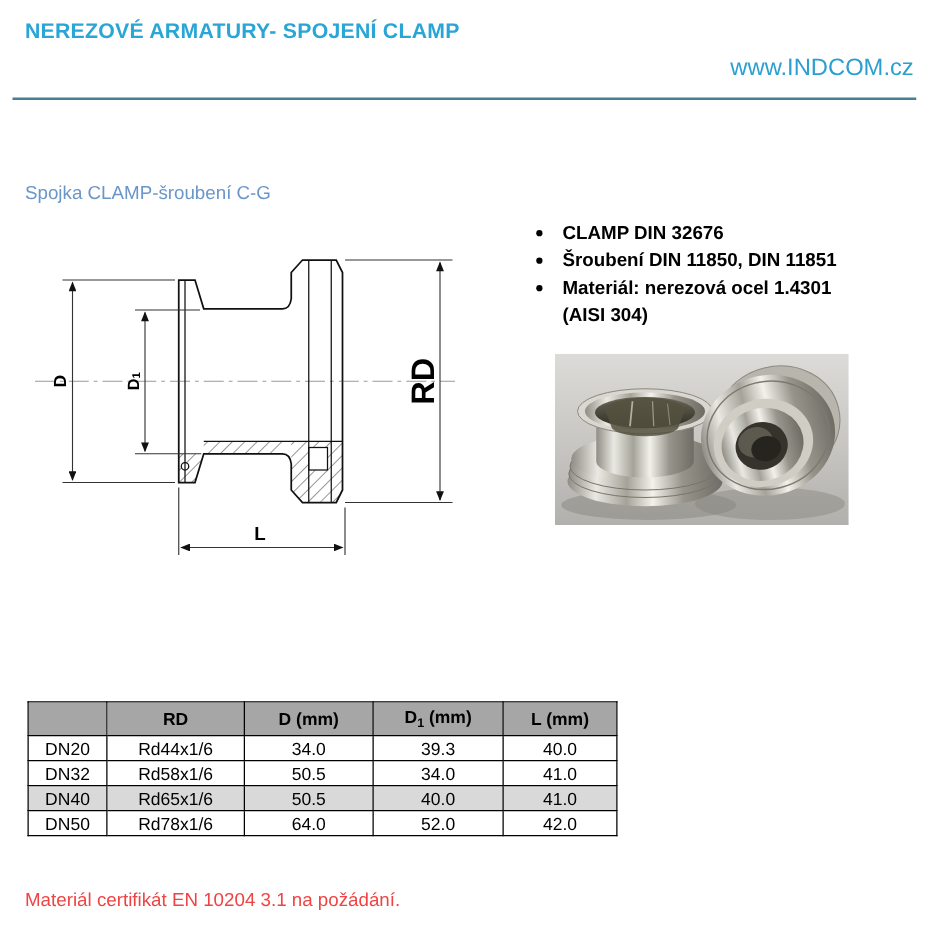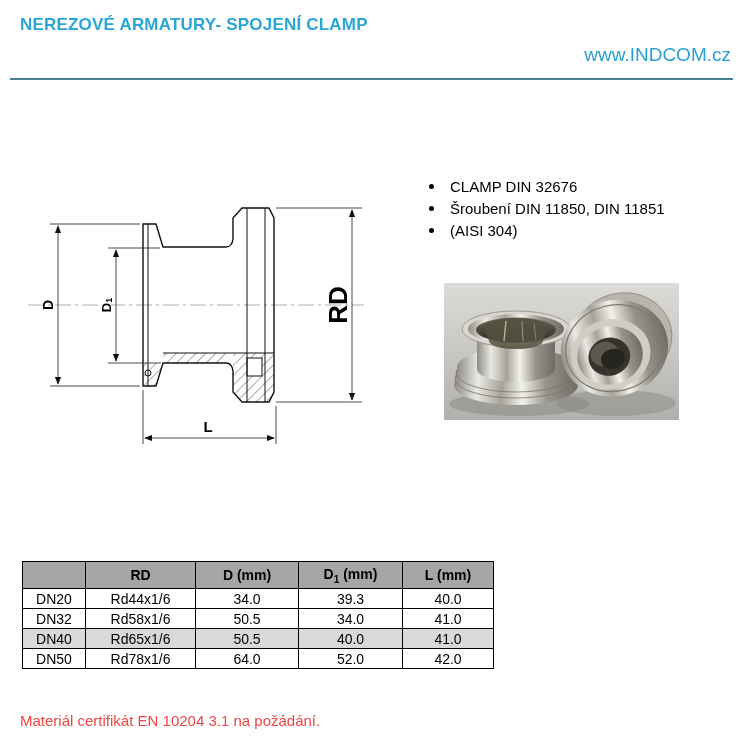--- a/index.html
+++ b/index.html
@@ -19,21 +19,21 @@
     position:absolute; left:10px; top:78px; width:723px; height:2px; background:#477f95;
   }
   .subtitle {
     position:absolute; left:20px; top:146px; font-size:15px; color:#6a96c8;
   }
   .drawing { position:absolute; left:20px; top:192px; }
   .specs {
     position:absolute; left:427px; top:176px; width:305px;
     list-style:none; margin:0; padding:0; font-size:15px; line-height:22px; color:#000;
   }
-  .specs li { position:relative; padding-left:23px; }
+  .specs li { position:relative; padding-left:23px;font-weight:bold; }
   .specs .dot {
     position:absolute; left:2px; top:8px; width:5px; height:5px;
     border-radius:50%; background:#000;
   }
   .specs sub { font-size:10px; }
   .photo { position:absolute; left:444px; top:283px; }
   .dims {
     position:absolute; left:22px; top:561px; border-collapse:collapse;
     font-size:14px; table-layout:fixed;
   }
@@ -49,20 +49,21 @@
 </style>
 </head>
 <body>
 
 <div class="page">
 
   <div class="title">NEREZOVÉ ARMATURY- SPOJENÍ CLAMP</div>
   <a class="website" href="#">www.INDCOM.cz</a>
   <div class="rule"></div>
 
+  <div class="subtitle">Spojka CLAMP-šroubení C-G</div>
 
   <svg class="drawing" width="380" height="265" viewBox="0 0 380 265">
     <defs>
       <marker id="arr" viewBox="0 0 10 8" refX="9" refY="4" markerWidth="9" markerHeight="7" orient="auto-start-reverse">
         <path d="M0,0 L10,4 L0,8 z" fill="#111"></path>
       </marker>
       <pattern id="hatch" width="7" height="7" patternUnits="userSpaceOnUse" patternTransform="rotate(45)">
         <line x1="0" y1="0" x2="0" y2="7" stroke="#555" stroke-width="1"></line>
       </pattern>
     </defs>
@@ -121,20 +122,21 @@
     <li>
       <span class="dot"></span>
       <span>CLAMP DIN 32676</span>
     </li>
     <li>
       <span class="dot"></span>
       <span>Šroubení DIN 11850, DIN 11851</span>
     </li>
     <li>
       <span class="dot"></span>
+      <div>Materiál: nerezová ocel 1.4301</div>
       <div>(AISI 304)</div>
     </li>
   </ul>
 
   <svg class="photo" width="235" height="137" viewBox="0 0 235 137">
     <defs>
       <linearGradient id="pbg" x1="0" y1="0" x2="0" y2="1">
         <stop offset="0" stop-color="#dddbd7"></stop>
         <stop offset="0.55" stop-color="#c7c5c1"></stop>
         <stop offset="1" stop-color="#b2b0ac"></stop>

